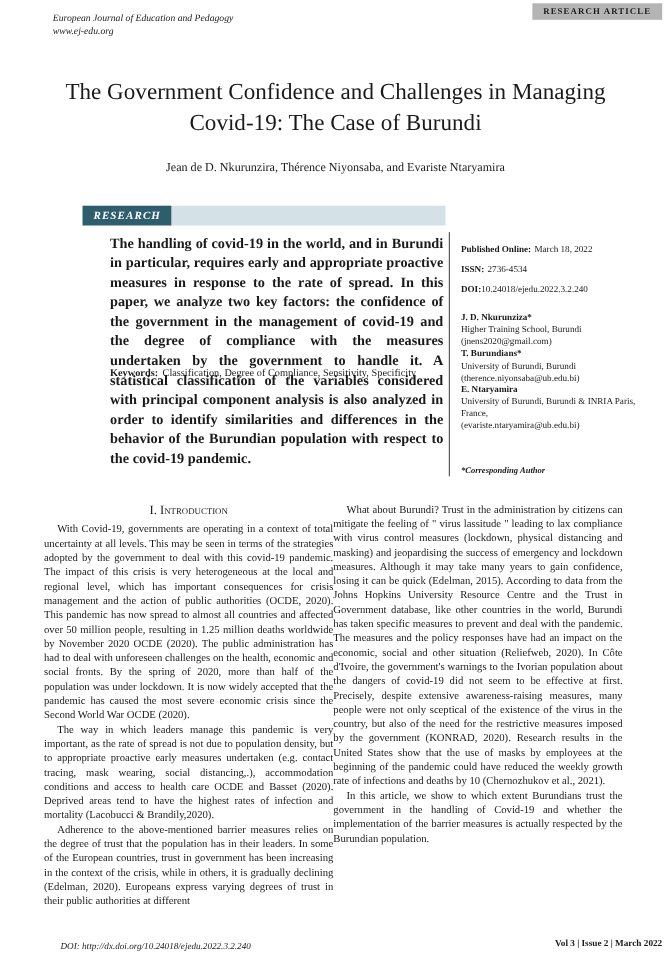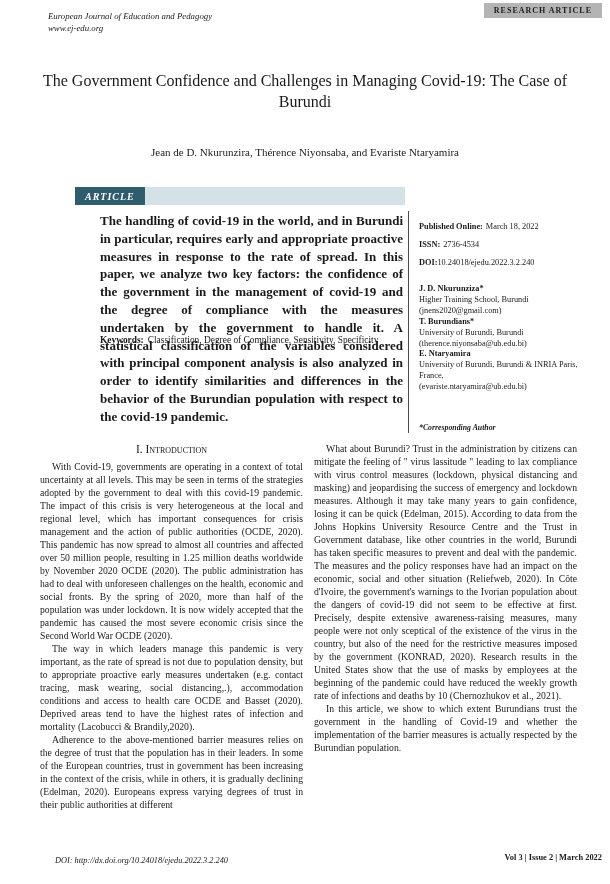--- a/index.html
+++ b/index.html
@@ -7,21 +7,21 @@
     width:610px;height:884px;background:#ffffff;position:relative;overflow:hidden;
     font-family:"Liberation Serif", serif;color:#1a1a1a;
   }
   .journal-info{position:absolute;left:48px;top:10px;font-style:italic;font-size:8.8px;line-height:1.4;}
   .badge{
     position:absolute;top:3px;right:8px;background:#b4b4b4;color:#1c1c1c;
     font-weight:bold;font-size:8px;letter-spacing:1px;padding:3px 10px;
   }
   .title{
     position:absolute;top:70px;left:40px;right:40px;text-align:center;
-    font-size:16px;line-height:1.32;font-weight:normal;margin:0;
+    font-size:21px;line-height:1.32;font-weight:normal;margin:0;
   }
   .authors{position:absolute;top:146px;left:0;right:0;text-align:center;font-size:11px;}
   .abstract-header{position:absolute;left:75px;top:187px;width:330px;height:18px;display:flex;}
   .abstract-label-box{
     background:#2e5e6e;color:#ffffff;font-weight:bold;font-style:italic;
     font-size:10px;letter-spacing:1px;padding:0 10px;display:flex;align-items:center;
   }
   .abstract-strip{flex:1;background:#d4e2e7;}
   .abstract-text{
     position:absolute;left:100px;top:212px;width:303px;
@@ -31,21 +31,21 @@
   .kw-label{font-weight:bold;margin-right:4px;}
   .divider{position:absolute;left:408px;top:211px;width:1px;height:222px;background:#4a4a4a;}
   .sidebar{position:absolute;left:419px;top:222px;width:182px;font-size:8.3px;line-height:1.32;}
   .meta-line{margin-bottom:7px;}
   .meta-label{font-weight:bold;margin-right:3px;}
   .meta-label.nosp{margin-right:0;}
   .sidebar-authors{margin-top:15px;}
   .author-name{font-weight:bold;}
   .author-line{display:block;}
   .corresponding{margin-top:30px;font-weight:bold;font-style:italic;font-size:7.8px;}
-  .body-columns{position:absolute;left:40px;top:442px;width:538px;display:flex;gap:11px;}
+  .body-columns{position:absolute;left:40px;top:457px;width:538px;display:flex;}
   .col{width:263px;font-size:9.7px;line-height:1.34;text-align:justify;}
   .section-heading{
     text-align:center;font-variant:small-caps;font-size:11.5px;
     font-weight:normal;margin:0 0 3px 0;
   }
   .para{text-indent:12px;margin:0;}
   .para.no-indent{text-indent:0;}
   .footer-doi{position:absolute;left:55px;top:856px;font-style:italic;font-size:8.3px;}
   .footer-right{
     position:absolute;right:8px;top:853px;display:flex;align-items:center;gap:7px;
@@ -61,21 +61,21 @@
   <div>www.ej-edu.org</div>
 </div>
 
 <div class="badge">RESEARCH ARTICLE</div>
 
 <h1 class="title">The Government Confidence and Challenges in Managing Covid-19: The Case of Burundi</h1>
 
 <div class="authors">Jean de D. Nkurunzira, Thérence Niyonsaba, and Evariste Ntaryamira</div>
 
 <div class="abstract-header">
-  <div class="abstract-label-box">ARTICLE</div>
+  <div class="abstract-label-box">RESEARCH</div>
   <div class="abstract-strip"></div>
 </div>
 
 <div class="abstract-text">The handling of covid-19 in the world, and in Burundi in particular, requires early and appropriate proactive measures in response to the rate of spread. In this paper, we analyze two key factors: the confidence of the government in the management of covid-19 and the degree of compliance with the measures undertaken by the government to handle it. A statistical classification of the variables considered with principal component analysis is also analyzed in order to identify similarities and differences in the behavior of the Burundian population with respect to the covid-19 pandemic.</div>
 
 <div class="keywords">
   <span class="kw-label">Keywords:</span><span>Classification, Degree of Compliance, Sensitivity, Specificity</span>
 </div>
 
 <div class="divider"></div>

